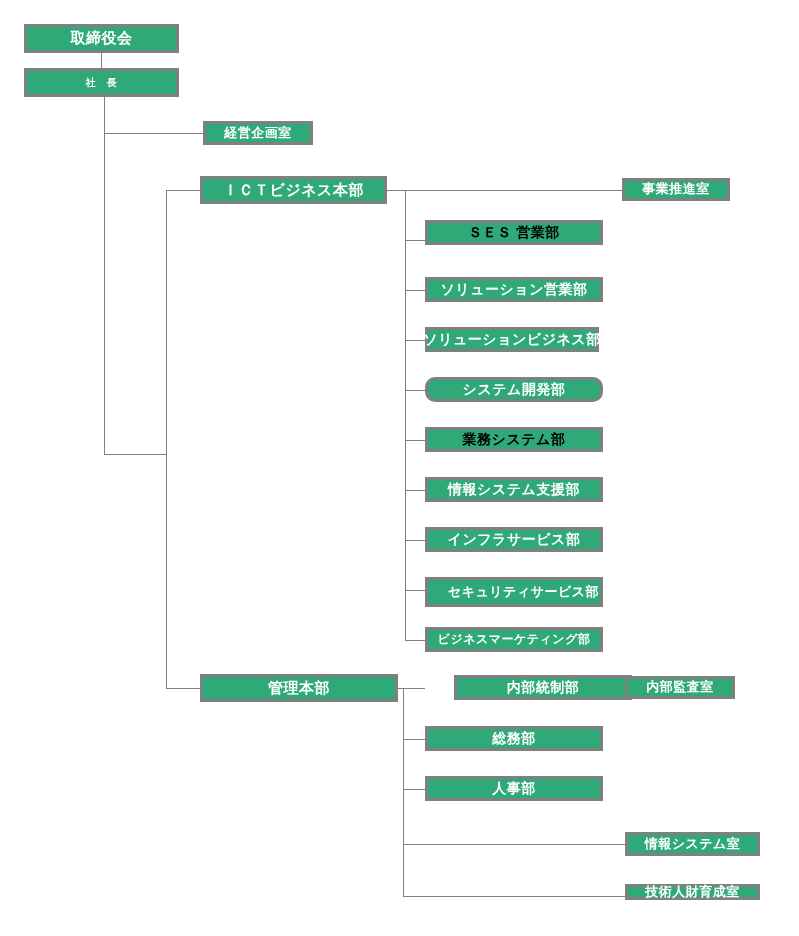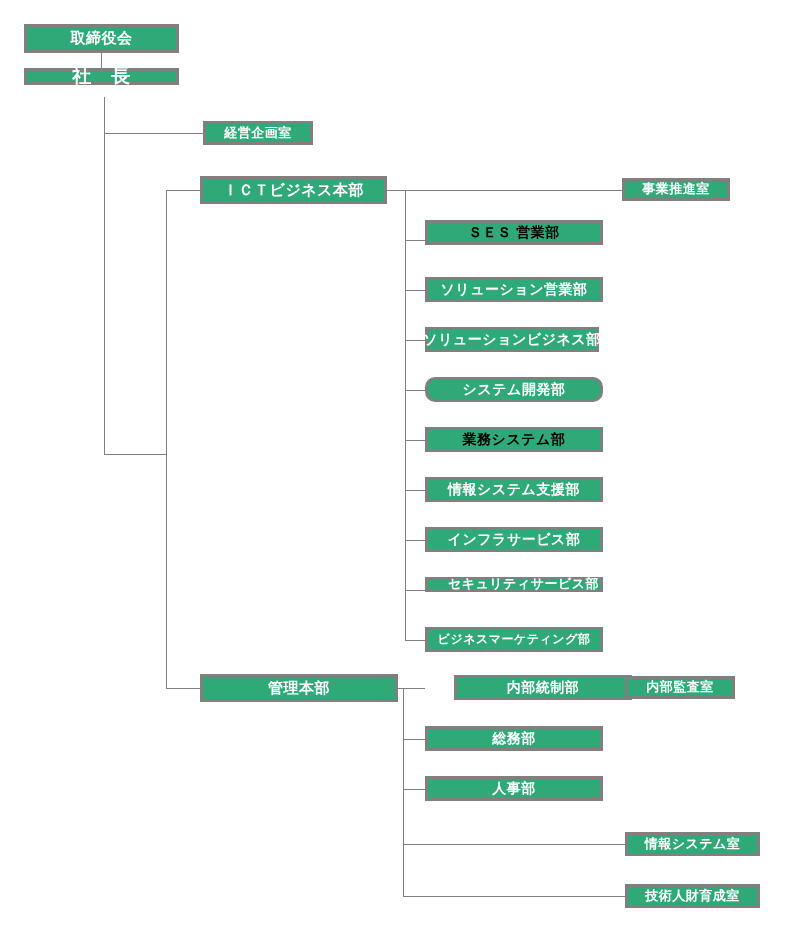--- a/index.html
+++ b/index.html
@@ -64,33 +64,33 @@
     <div class="connector h" style="left: 405px; top: 590px; background: rgb(128, 128, 128); width: 20px; height: 1px;"></div>
     <div class="connector h" style="left: 405px; top: 640px; background: rgb(128, 128, 128); width: 20px; height: 1px;"></div>
     <div class="connector h" style="left: 387px; top: 688px; background: rgb(128, 128, 128); width: 38px; height: 1px;"></div>
     <div class="connector h" style="left: 603px; top: 688px; background: rgb(128, 128, 128); width: 22px; height: 1px;"></div>
     <div class="connector v" style="left: 403px; top: 688px; background: rgb(128, 128, 128); height: 208px; width: 1px;"></div>
     <div class="connector h" style="left: 403px; top: 739px; background: rgb(128, 128, 128); width: 22px; height: 1px;"></div>
     <div class="connector h" style="left: 403px; top: 789px; background: rgb(128, 128, 128); width: 22px; height: 1px;"></div>
     <div class="connector h" style="left: 403px; top: 844px; background: rgb(128, 128, 128); width: 222px; height: 1px;"></div>
     <div class="connector h" style="left: 403px; top: 896px; background: rgb(128, 128, 128); width: 222px; height: 1px;"></div>
     <div class="node" style="left: 24px; top: 24px; width: 155px; height: 29px; font-size: 15px; background: rgb(47, 169, 119); border-color: rgb(128, 128, 128); color: rgb(255, 255, 255);">取締役会</div>
-    <div class="node" style="left: 24px; top: 68px; width: 155px; height: 17px; font-size: 19px; background: rgb(47, 169, 119); border-color: rgb(128, 128, 128); color: rgb(255, 255, 255);">社　長</div>
+    <div class="node" style="left: 24px; top: 68px; width: 155px; height: 29px; font-size: 10px; background: rgb(47, 169, 119); border-color: rgb(128, 128, 128); color: rgb(255, 255, 255);">社　長</div>
     <div class="node" style="left: 203px; top: 121px; width: 110px; height: 24px; font-size: 13px; background: rgb(47, 169, 119); border-color: rgb(128, 128, 128); color: rgb(255, 255, 255);">経営企画室</div>
     <div class="node" style="left: 200px; top: 176px; width: 187px; height: 28px; font-size: 15px; background: rgb(47, 169, 119); border-color: rgb(128, 128, 128); color: rgb(255, 255, 255);">ＩＣＴビジネス本部</div>
     <div class="node" style="left: 622px; top: 178px; width: 108px; height: 23px; font-size: 13px; background: rgb(47, 169, 119); border-color: rgb(128, 128, 128); color: rgb(255, 255, 255);">事業推進室</div>
     <div class="node" style="left: 425px; top: 220px; width: 178px; height: 25px; font-size: 14px; background: rgb(47, 169, 119); border-color: rgb(128, 128, 128); color: #000000;">ＳＥＳ 営業部</div>
     <div class="node" style="left: 425px; top: 277px; width: 178px; height: 25px; font-size: 14px; background: rgb(47, 169, 119); border-color: rgb(128, 128, 128); color: rgb(255, 255, 255);">ソリューション営業部</div>
     <div class="node" style="left: 425px; top: 327px; width: 174px; height: 25px; font-size: 14px; background: rgb(47, 169, 119); border-color: rgb(128, 128, 128); color: rgb(255, 255, 255);">ソリューションビジネス部</div>
     <div class="node" style="left: 425px; top: 377px; width: 178px; height: 25px; font-size: 14px; background: rgb(47, 169, 119); border-color: rgb(128, 128, 128); color: rgb(255, 255, 255); border-radius: 10px;">システム開発部</div>
     <div class="node" style="left: 425px; top: 427px; width: 178px; height: 25px; font-size: 14px; background: rgb(47, 169, 119); border-color: rgb(128, 128, 128); color: #000000;">業務システム部</div>
     <div class="node" style="left: 425px; top: 477px; width: 178px; height: 25px; font-size: 14px; background: rgb(47, 169, 119); border-color: rgb(128, 128, 128); color: rgb(255, 255, 255);">情報システム支援部</div>
     <div class="node" style="left: 425px; top: 527px; width: 178px; height: 25px; font-size: 14px; background: rgb(47, 169, 119); border-color: rgb(128, 128, 128); color: rgb(255, 255, 255);">インフラサービス部</div>
-    <div class="node" style="left: 425px; top: 577px; width: 178px; height: 15px; font-size: 13px; background: rgb(47, 169, 119); border-color: rgb(128, 128, 128); color: rgb(255, 255, 255); padding-left: 19px;">セキュリティサービス部</div>
+    <div class="node" style="left: 425px; top: 577px; width: 178px; height: 30px; font-size: 13px; background: rgb(47, 169, 119); border-color: rgb(128, 128, 128); color: rgb(255, 255, 255); padding-left: 19px;">セキュリティサービス部</div>
     <div class="node" style="left: 425px; top: 627px; width: 178px; height: 25px; font-size: 12px; background: rgb(47, 169, 119); border-color: rgb(128, 128, 128); color: rgb(255, 255, 255);">ビジネスマーケティング部</div>
     <div class="node" style="left: 200px; top: 674px; width: 198px; height: 28px; font-size: 15px; background: rgb(47, 169, 119); border-color: rgb(128, 128, 128); color: rgb(255, 255, 255);">管理本部</div>
     <div class="node" style="left: 425px; top: 675px; width: 178px; height: 25px; font-size: 14px; background: rgb(47, 169, 119); border-color: rgb(128, 128, 128); color: rgb(255, 255, 255); margin-left: 29px;">内部統制部</div>
     <div class="node" style="left: 625px; top: 676px; width: 110px; height: 23px; font-size: 13px; background: rgb(47, 169, 119); border-color: rgb(128, 128, 128); color: rgb(255, 255, 255);">内部監査室</div>
     <div class="node" style="left: 425px; top: 726px; width: 178px; height: 25px; font-size: 14px; background: rgb(47, 169, 119); border-color: rgb(128, 128, 128); color: rgb(255, 255, 255);">総務部</div>
     <div class="node" style="left: 425px; top: 776px; width: 178px; height: 25px; font-size: 14px; background: rgb(47, 169, 119); border-color: rgb(128, 128, 128); color: rgb(255, 255, 255);">人事部</div>
     <div class="node" style="left: 625px; top: 832px; width: 135px; height: 24px; font-size: 13px; background: rgb(47, 169, 119); border-color: rgb(128, 128, 128); color: rgb(255, 255, 255);">情報システム室</div>
-    <div class="node" style="left: 625px; top: 884px; width: 135px; height: 24px; font-size: 13px; background: rgb(47, 169, 119); border-color: rgb(128, 128, 128); color: rgb(255, 255, 255);">技術人財育成室</div>
+    <div class="node" style="left: 625px; top: 884px; width: 135px; height: 16px; font-size: 13px; background: rgb(47, 169, 119); border-color: rgb(128, 128, 128); color: rgb(255, 255, 255);">技術人財育成室</div>
   </div>
 
 </body></html>

